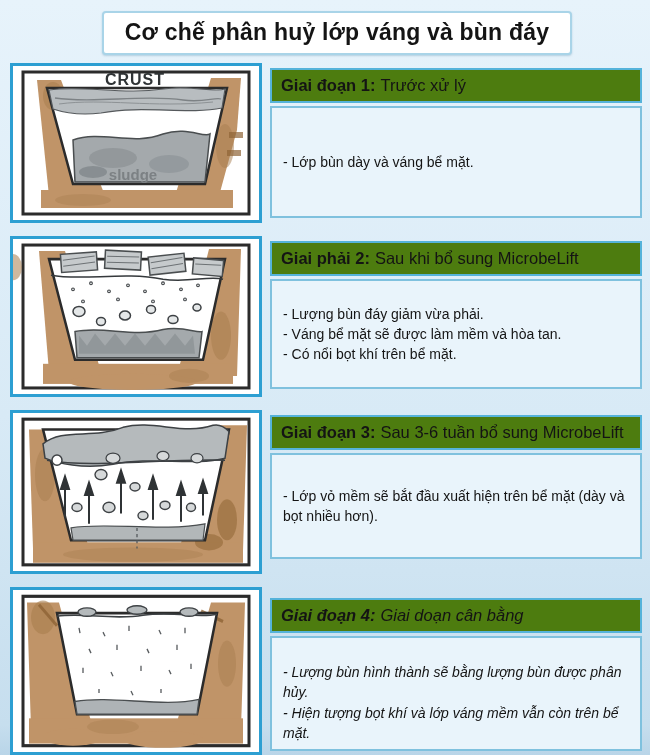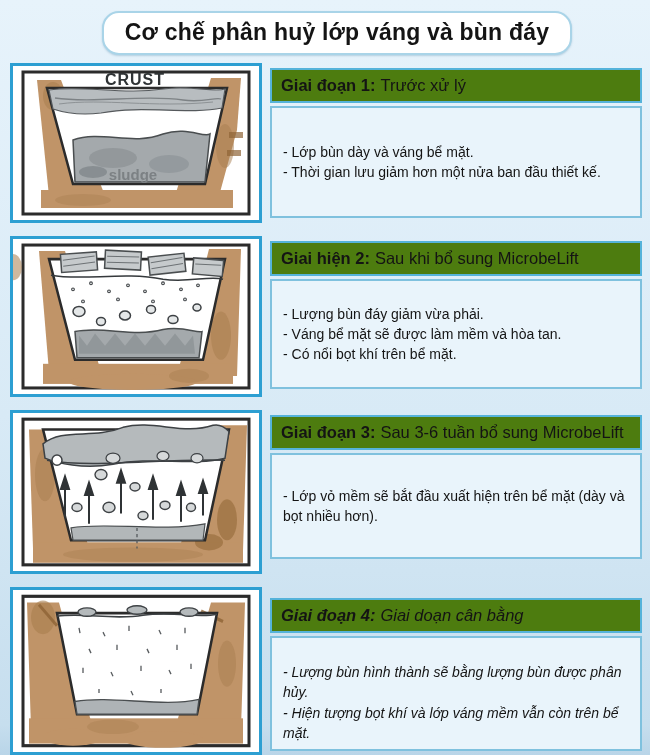--- a/index.html
+++ b/index.html
@@ -9,21 +9,21 @@
     font-family:"Liberation Sans",sans-serif;
     color:#141414;
     overflow:hidden;
   }
   .title-box{
     width:fit-content;
     margin:11px auto 8px;
     position:relative;left:12px;
     background:#ffffff;
     border:2px solid #a9d4e8;
-    border-radius:17px;
+    border-radius:4px;
     padding:6px 21px 7px;
     font-size:23px;
     font-weight:bold;
     letter-spacing:.2px;
     box-shadow:0 1px 2px rgba(90,140,175,.35);
   }
   .row{display:flex;margin:0 8px 13px 10px;}
   .panel{
     flex:none;width:246px;
     border:3px solid #2d9fd2;
@@ -92,21 +92,20 @@
       </g>
       <text x="120" y="114" text-anchor="middle" font-size="15" font-weight="bold" fill="#7c8184" class="sketch-label">sludge</text>
     </svg>
   </div>
   <div class="textcol">
     <div class="stage-head">
       <span class="lead">Giai đoạn 1:</span><span class="rest">Trước xử lý</span>
     </div>
     <div class="stage-body bb1">
       <p class="bullet">- Lớp bùn dày và váng bể mặt.</p>
-      <p class="bullet">- Thời gian lưu giảm hơn một nửa ban đầu thiết kế.</p>
     </div>
   </div>
 </div>
 
 <div class="row">
   <div class="panel h2">
     <svg viewBox="0 0 246 154" preserveAspectRatio="none">
       <rect x="10" y="6" width="226" height="142" fill="#ffffff" stroke="#2b2b2b" stroke-width="3"></rect>
       <g>
         <polygon points="26,12 52,12 88,132 36,132" fill="#c09468"></polygon>
@@ -161,21 +160,21 @@
         <ellipse cx="184" cy="68" rx="4" ry="3.5" stroke-width="1.5"></ellipse>
       </g>
       <g>
         <path d="M62,92 C90,86 120,98 150,90 C170,86 184,94 189,92 L186,118 L64,118 Z" fill="#a4a9ac" stroke="#4a4e50" stroke-width="1.5"></path>
         <path d="M66,96 L74,106 L82,94 L92,106 L102,94 L112,106 L122,94 L132,106 L142,94 L152,106 L162,94 L172,106 L180,96 L182,114 L66,114 Z" fill="#8b9194" opacity=".75"></path>
       </g>
     </svg>
   </div>
   <div class="textcol">
     <div class="stage-head">
-      <span class="lead">Giai hiện 2:</span><span class="rest">Sau khi bổ sung MicrobeLift</span>
+      <span class="lead">Giai phải 2:</span><span class="rest">Sau khi bổ sung MicrobeLift</span>
     </div>
     <div class="stage-body bb2">
       <p class="bullet">- Lượng bùn đáy giảm vừa phải.</p>
       <p class="bullet">- Váng bể mặt sẽ được làm mềm và hòa tan.</p>
       <p class="bullet">- Có nổi bọt khí trên bể mặt.</p>
     </div>
   </div>
 </div>
 
 <div class="row">

